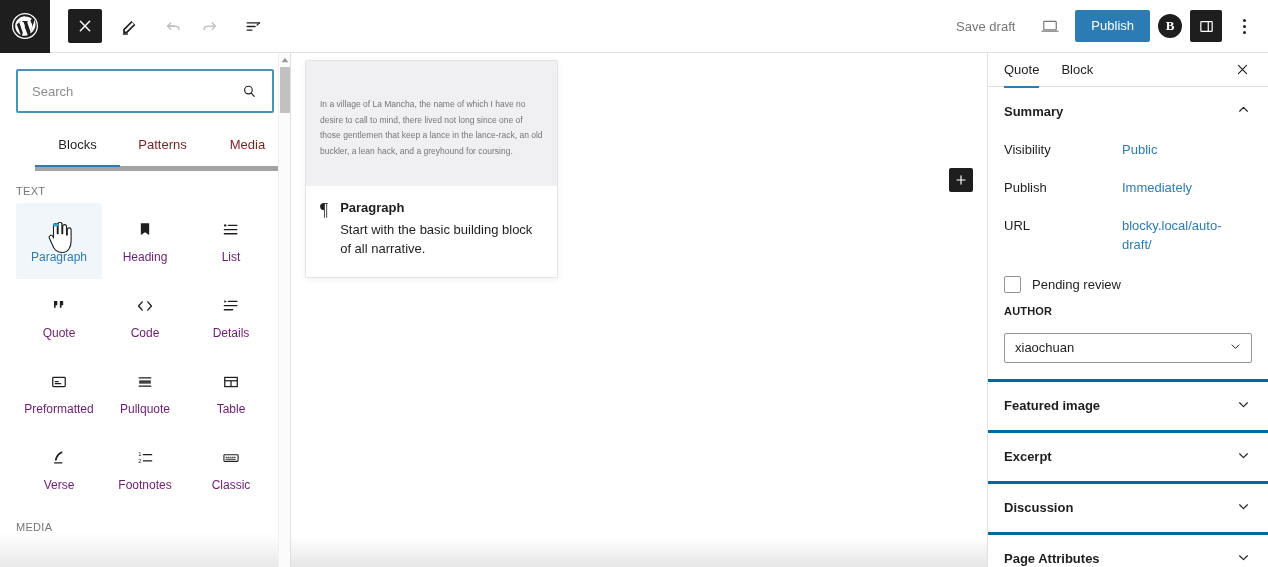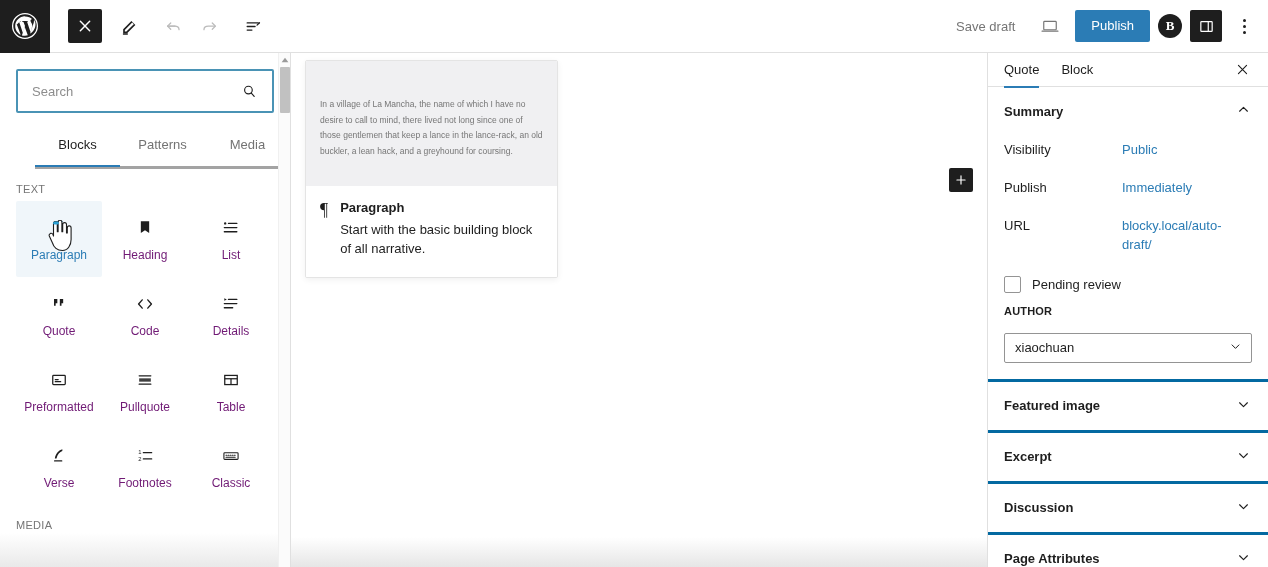--- a/index.html
+++ b/index.html
@@ -92,27 +92,27 @@
   .search-box input {
     flex: 1; border: none; outline: none; background: transparent;
     font-size: 13px; color: #1e1e1e; padding: 0 14px;
     font-family: "Liberation Sans", sans-serif;
   }
   .search-box input::placeholder { color: #8d8d8d; }
   .search-icon { padding-right: 14px; display: flex; align-items: center; color: #1e1e1e; }
 
   .tabs {
     display: flex;
-    border-bottom: 3px solid #a3a3a3;
+    border-bottom: 5px solid #a3a3a3;
     margin-top: 10px;
     margin-left: 35px;
   }
   .tab {
     flex: 1; text-align: center;
-    font-size: 13px; color: #737373;
+    font-size: 13px; color: #7f1d1d;
     padding: 14px 0 14px 0;
     background: none; border: none; cursor: pointer;
     position: relative;
   }
   .tab.active { color: #1e1e1e; font-weight: 400; }
   .tab.active::after {
     content: ""; position: absolute; left: 0; right: 0; bottom: -1px;
     height: 2px; background: #2b7cb5;
   }
 

